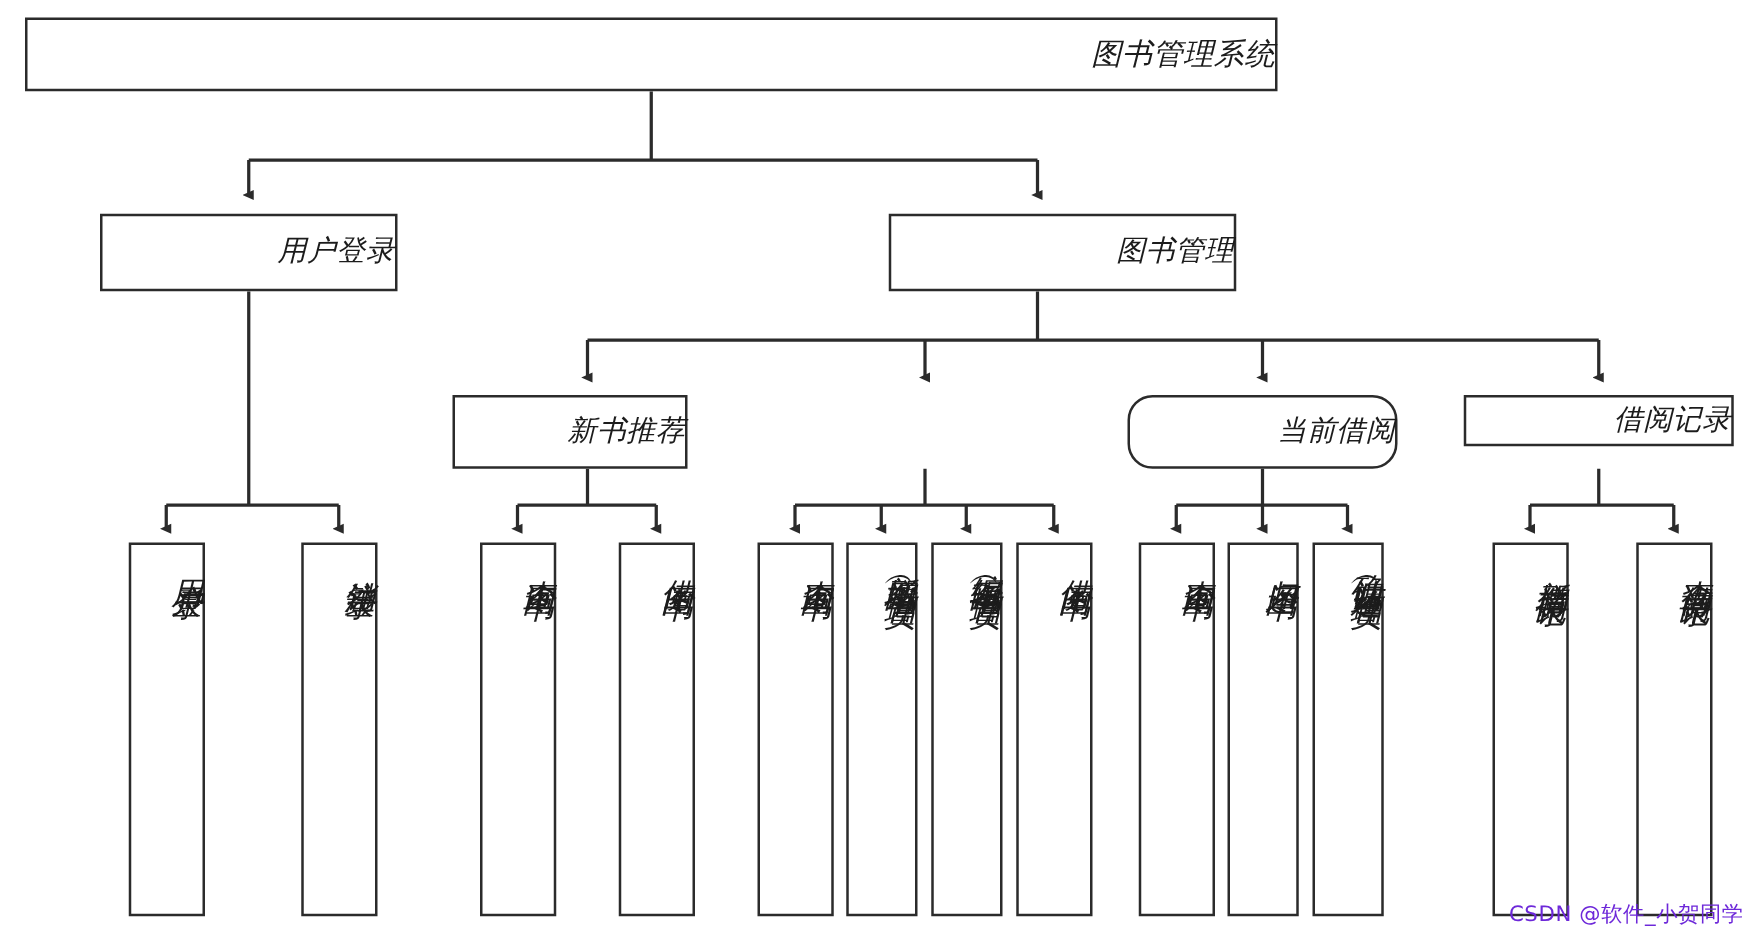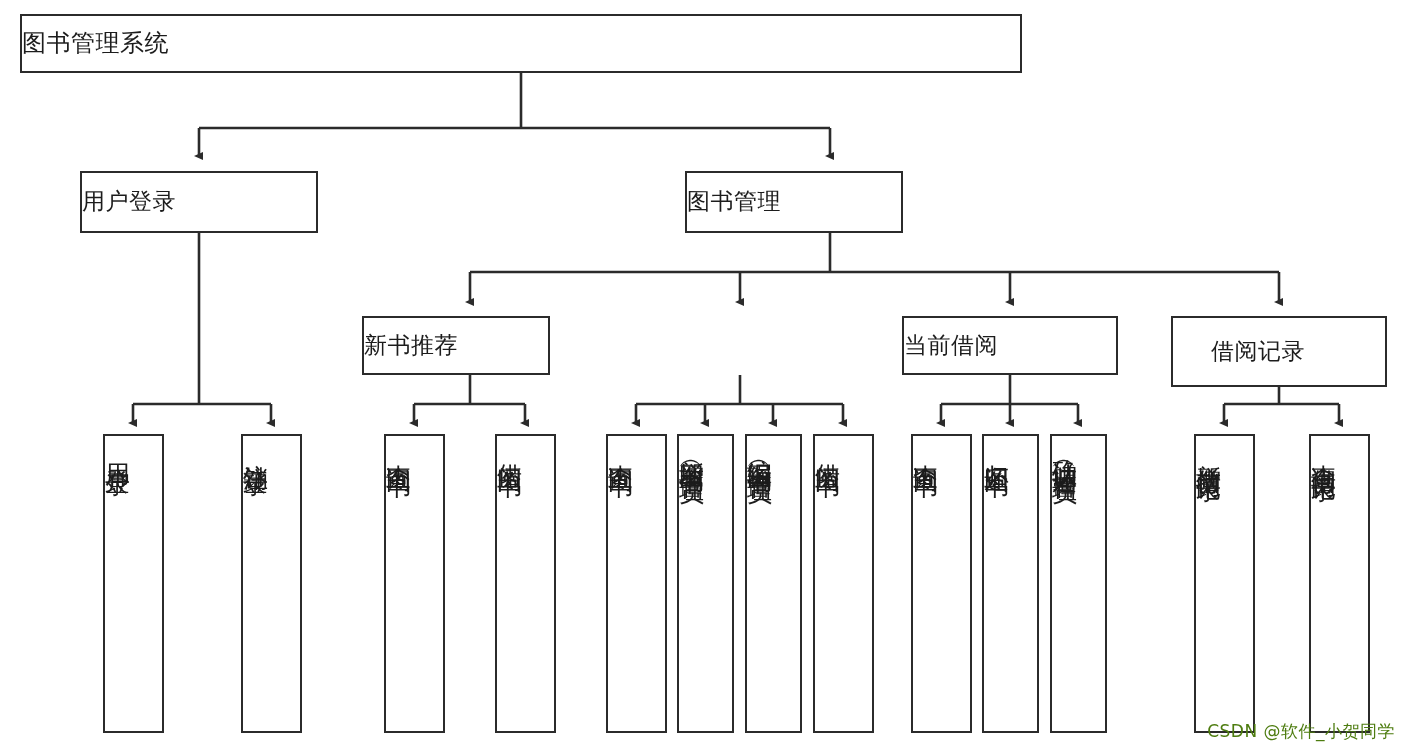--- a/index.html
+++ b/index.html
@@ -26,22 +26,23 @@
     height: 747px;
     pointer-events: none;
   }
   .node {
     position: absolute;
     box-sizing: border-box;
     background: #ffffff;
     border: 2.5px solid #2b2b2b;
     display: flex;
     align-items: center;
-    justify-content: flex-start;
+    justify-content: flex-end;
     z-index: 2;
+    font-style: italic;
   }
   .node .label {
     color: #1c1c1c;
     letter-spacing: 0.5px;
     line-height: 1.18;
     text-align: center;
     white-space: nowrap;
   }
   
   .node.horiz .label {
@@ -133,31 +134,31 @@
     </g>
   </svg>
 
   <div class="node horiz root" style="left: 20px; top: 14px; width: 1002px; height: 59px; border-color: rgb(43, 43, 43); background: rgb(255, 255, 255);">
     <span class="label">图书管理系统</span>
   </div>
 
   <div class="node horiz" style="left: 80px; top: 171px; width: 238px; height: 62px; border-color: rgb(43, 43, 43); background: rgb(255, 255, 255);">
     <span class="label">用户登录</span>
   </div>
-  <div class="node horiz" style="left: 685px; top: 171px; width: 218px; height: 62px; border-color: rgb(43, 43, 43); background: rgb(255, 255, 255);">
+  <div class="node horiz" style="left: 711px; top: 171px; width: 278px; height: 62px; border-color: rgb(43, 43, 43); background: rgb(255, 255, 255);">
     <span class="label">图书管理</span>
   </div>
 
   <div class="node horiz" style="left: 362px; top: 316px; width: 188px; height: 59px; border-color: rgb(43, 43, 43); background: rgb(255, 255, 255);">
     <span class="label">新书推荐</span>
   </div>
-  <div class="node horiz" style="left: 902px; top: 316px; width: 216px; height: 59px; border-color: rgb(43, 43, 43); background: rgb(255, 255, 255);">
+  <div class="node horiz" style="left: 902px; top: 316px; width: 216px; height: 59px; border-color: rgb(43, 43, 43); background: rgb(255, 255, 255); border-radius: 20px;">
     <span class="label">当前借阅</span>
   </div>
-  <div class="node horiz" style="left: 1171px; top: 316px; width: 216px; height: 71px; border-color: rgb(43, 43, 43); background: rgb(255, 255, 255); padding-left: 38px;">
+  <div class="node horiz" style="left: 1171px; top: 316px; width: 216px; height: 41px; border-color: rgb(43, 43, 43); background: rgb(255, 255, 255); padding-left: 38px;">
     <span class="label">借阅记录</span>
   </div>
 
   <div class="node vert" style="left: 103px; top: 434px; width: 61px; height: 299px; border-color: rgb(43, 43, 43); background: rgb(255, 255, 255);">
     <span class="label">用户登录</span>
   </div>
   <div class="node vert" style="left: 241px; top: 434px; width: 61px; height: 299px; border-color: rgb(43, 43, 43); background: rgb(255, 255, 255);">
     <span class="label">注销登录</span>
   </div>
 
@@ -191,15 +192,15 @@
     <span class="label">确认归还（管理员）</span>
   </div>
 
   <div class="node vert" style="left: 1194px; top: 434px; width: 61px; height: 299px; border-color: rgb(43, 43, 43); background: rgb(255, 255, 255);">
     <span class="label">新增借阅记录</span>
   </div>
   <div class="node vert" style="left: 1309px; top: 434px; width: 61px; height: 299px; border-color: rgb(43, 43, 43); background: rgb(255, 255, 255);">
     <span class="label">查询借阅记录</span>
   </div>
 
-  <div id="watermark" style="color: #4d7c0f;">CSDN @软件_小贺同学</div>
+  <div id="watermark" style="color: #6d28d9;">CSDN @软件_小贺同学</div>
 
 </div>
 
 </body></html>

